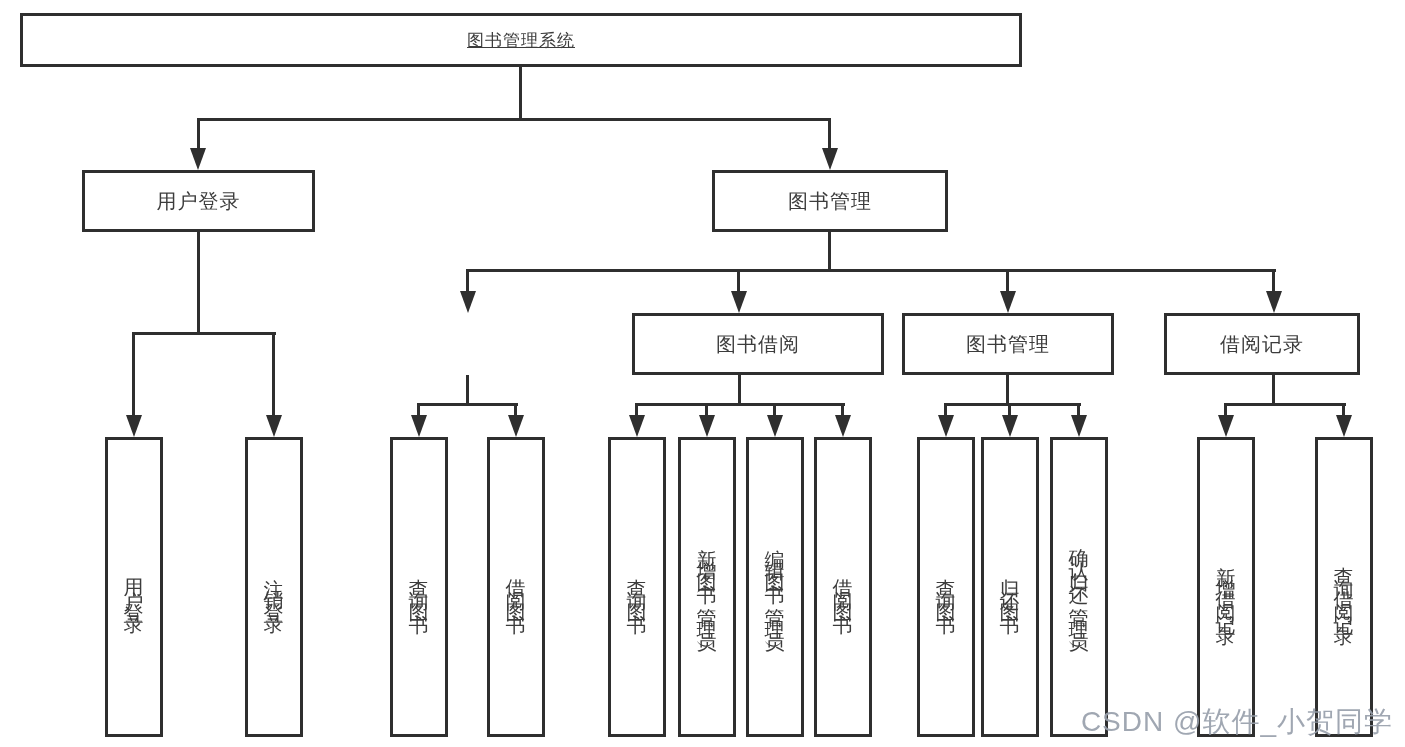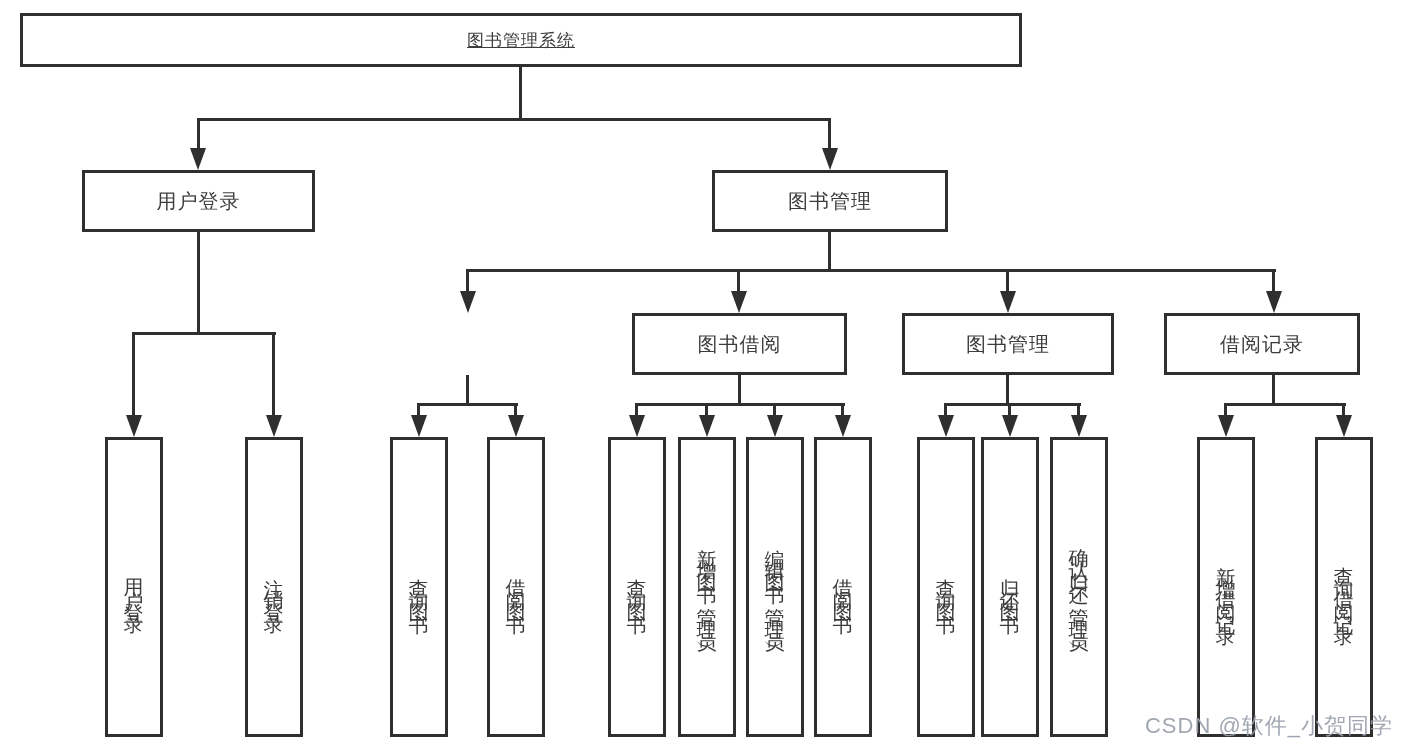--- a/index.html
+++ b/index.html
@@ -34,21 +34,21 @@
   .arrow{
     position:absolute;width:0;height:0;
     border-left:8px solid transparent;
     border-right:8px solid transparent;
     border-top:22px solid #2f2f2f;
   }
   .watermark{
     position:absolute;
     right:12px;
     bottom:6px;
-    font-size:22px;
+    font-size:28px;
     color:rgba(152,160,171,0.92);
     z-index:10;
     letter-spacing:1px;
   }
 </style>
 </head>
 <body>
 
 <div id="canvas">
 
@@ -58,21 +58,21 @@
 
   <div class="box lvl" style="left:82px;top:170px;width:233px;height:62px">
     <span>用户登录</span>
   </div>
 
   <div class="box lvl" style="left:712px;top:170px;width:236px;height:62px">
     <span>图书管理</span>
   </div>
 
 
-  <div class="box lvl" style="left:632px;top:313px;width:215px;height:62px">
+  <div class="box lvl" style="left:632px;top:313px;width:252px;height:62px">
     <span>图书借阅</span>
   </div>
 
   <div class="box lvl" style="left:902px;top:313px;width:212px;height:62px">
     <span>图书管理</span>
   </div>
 
   <div class="box lvl" style="left:1164px;top:313px;width:196px;height:62px">
     <span>借阅记录</span>
   </div>

